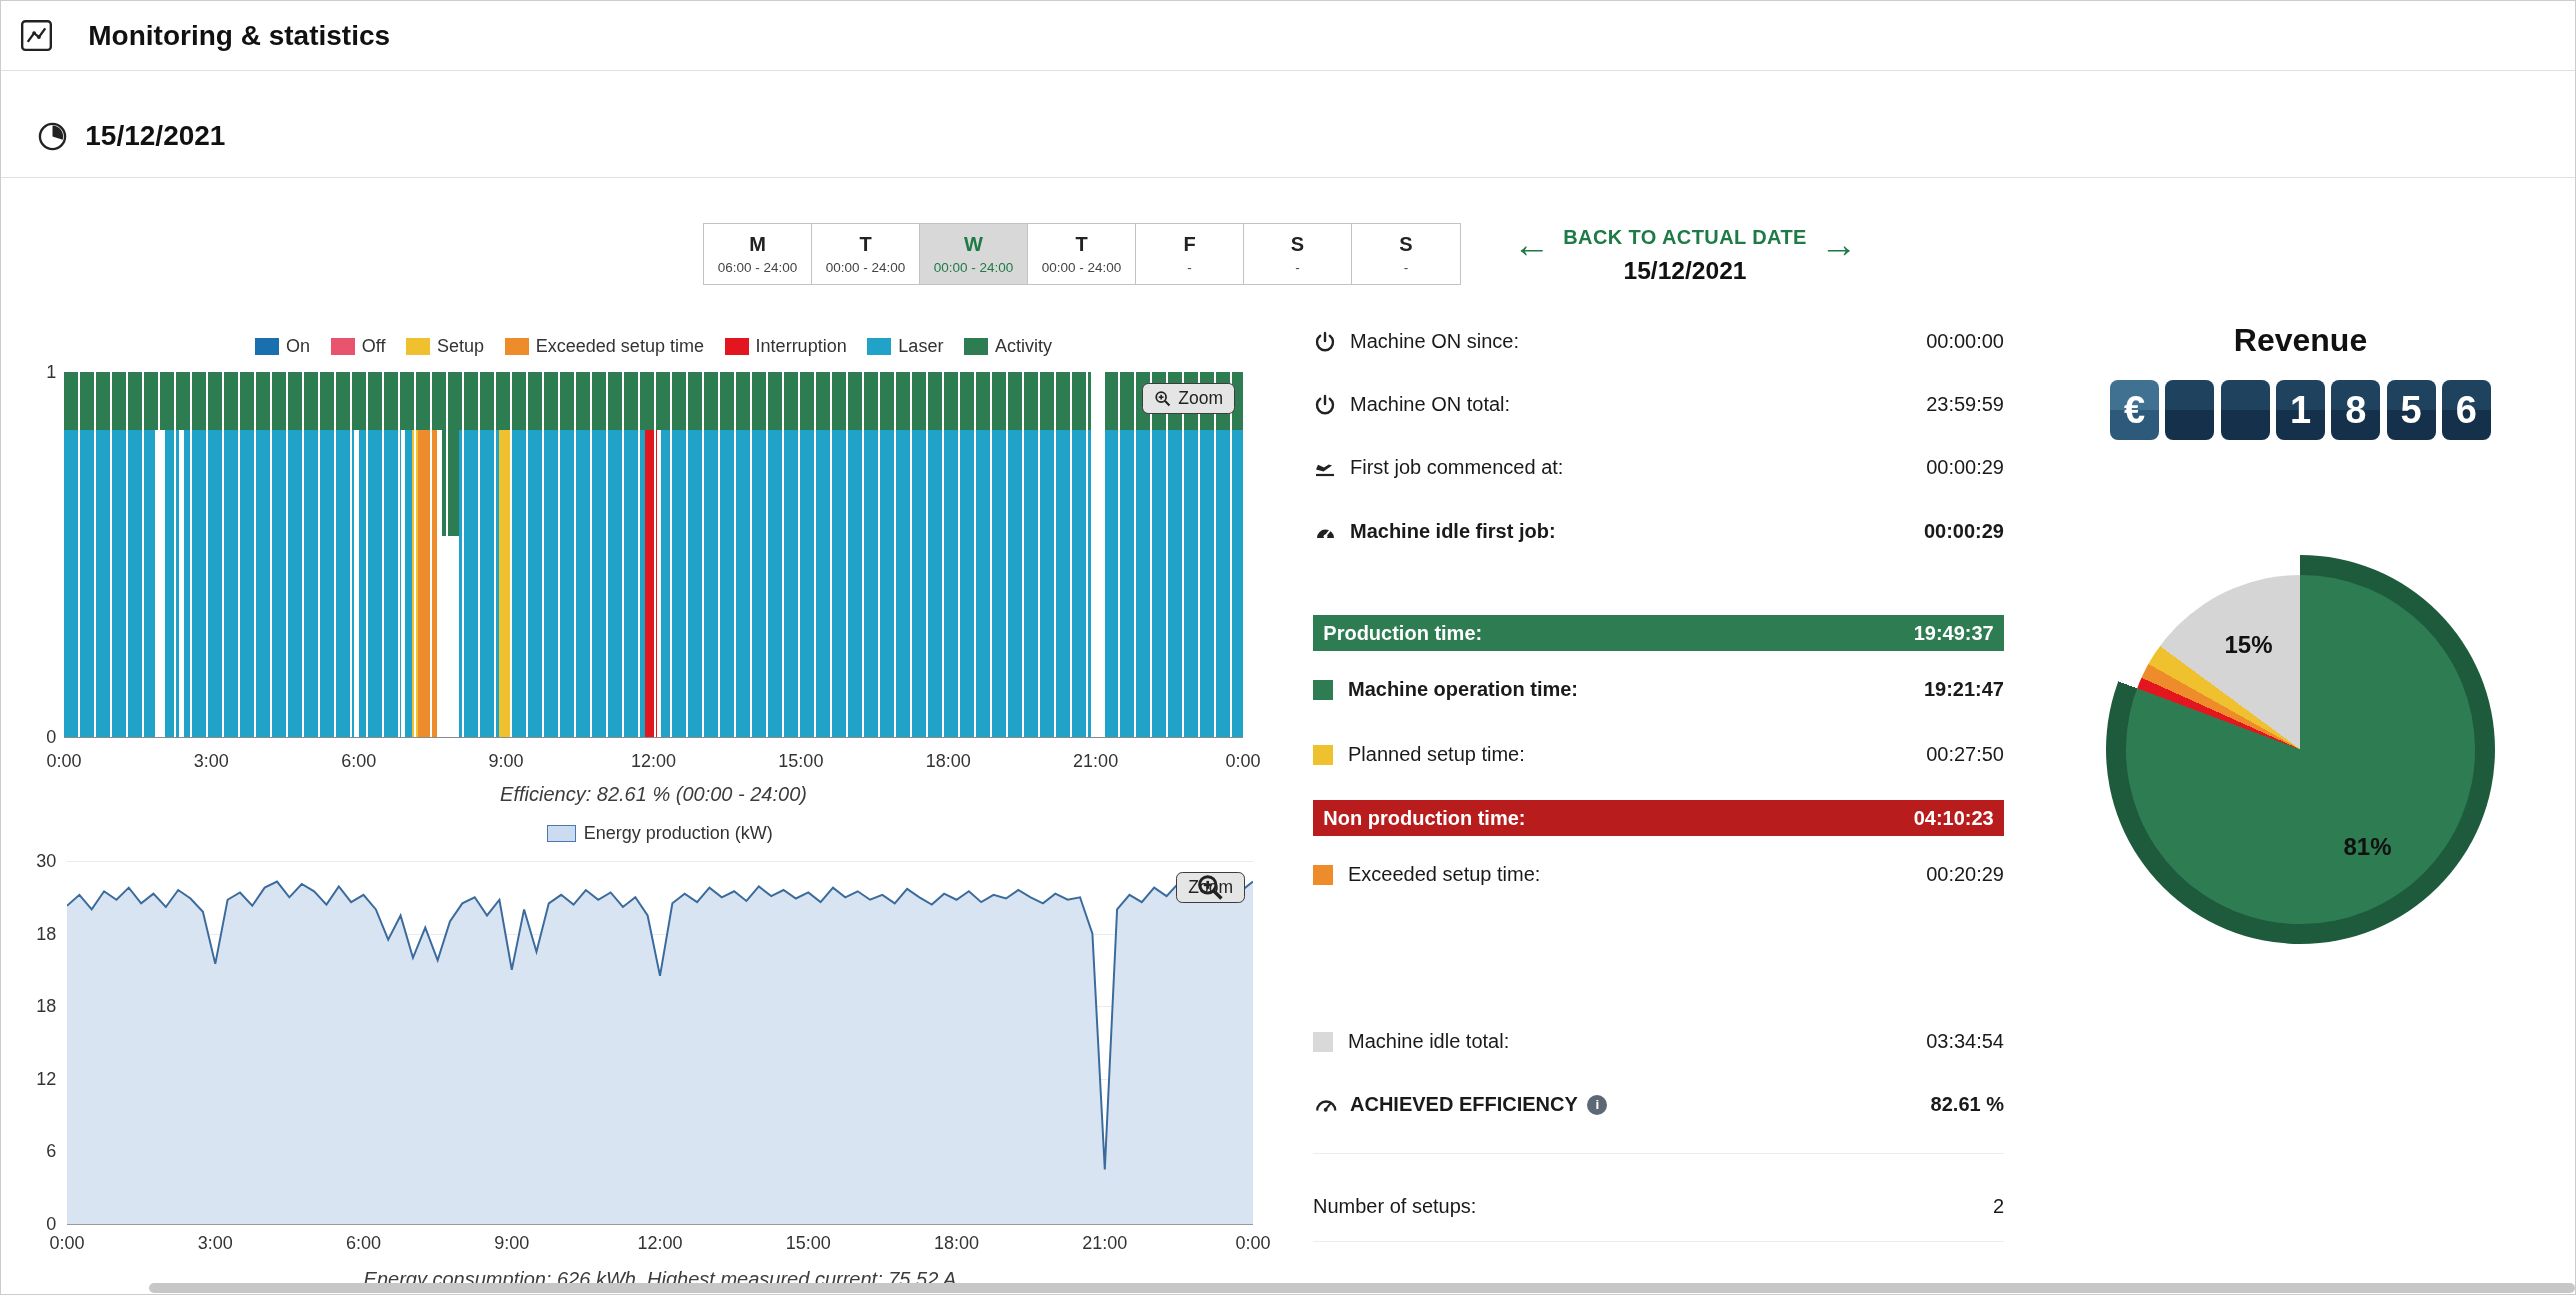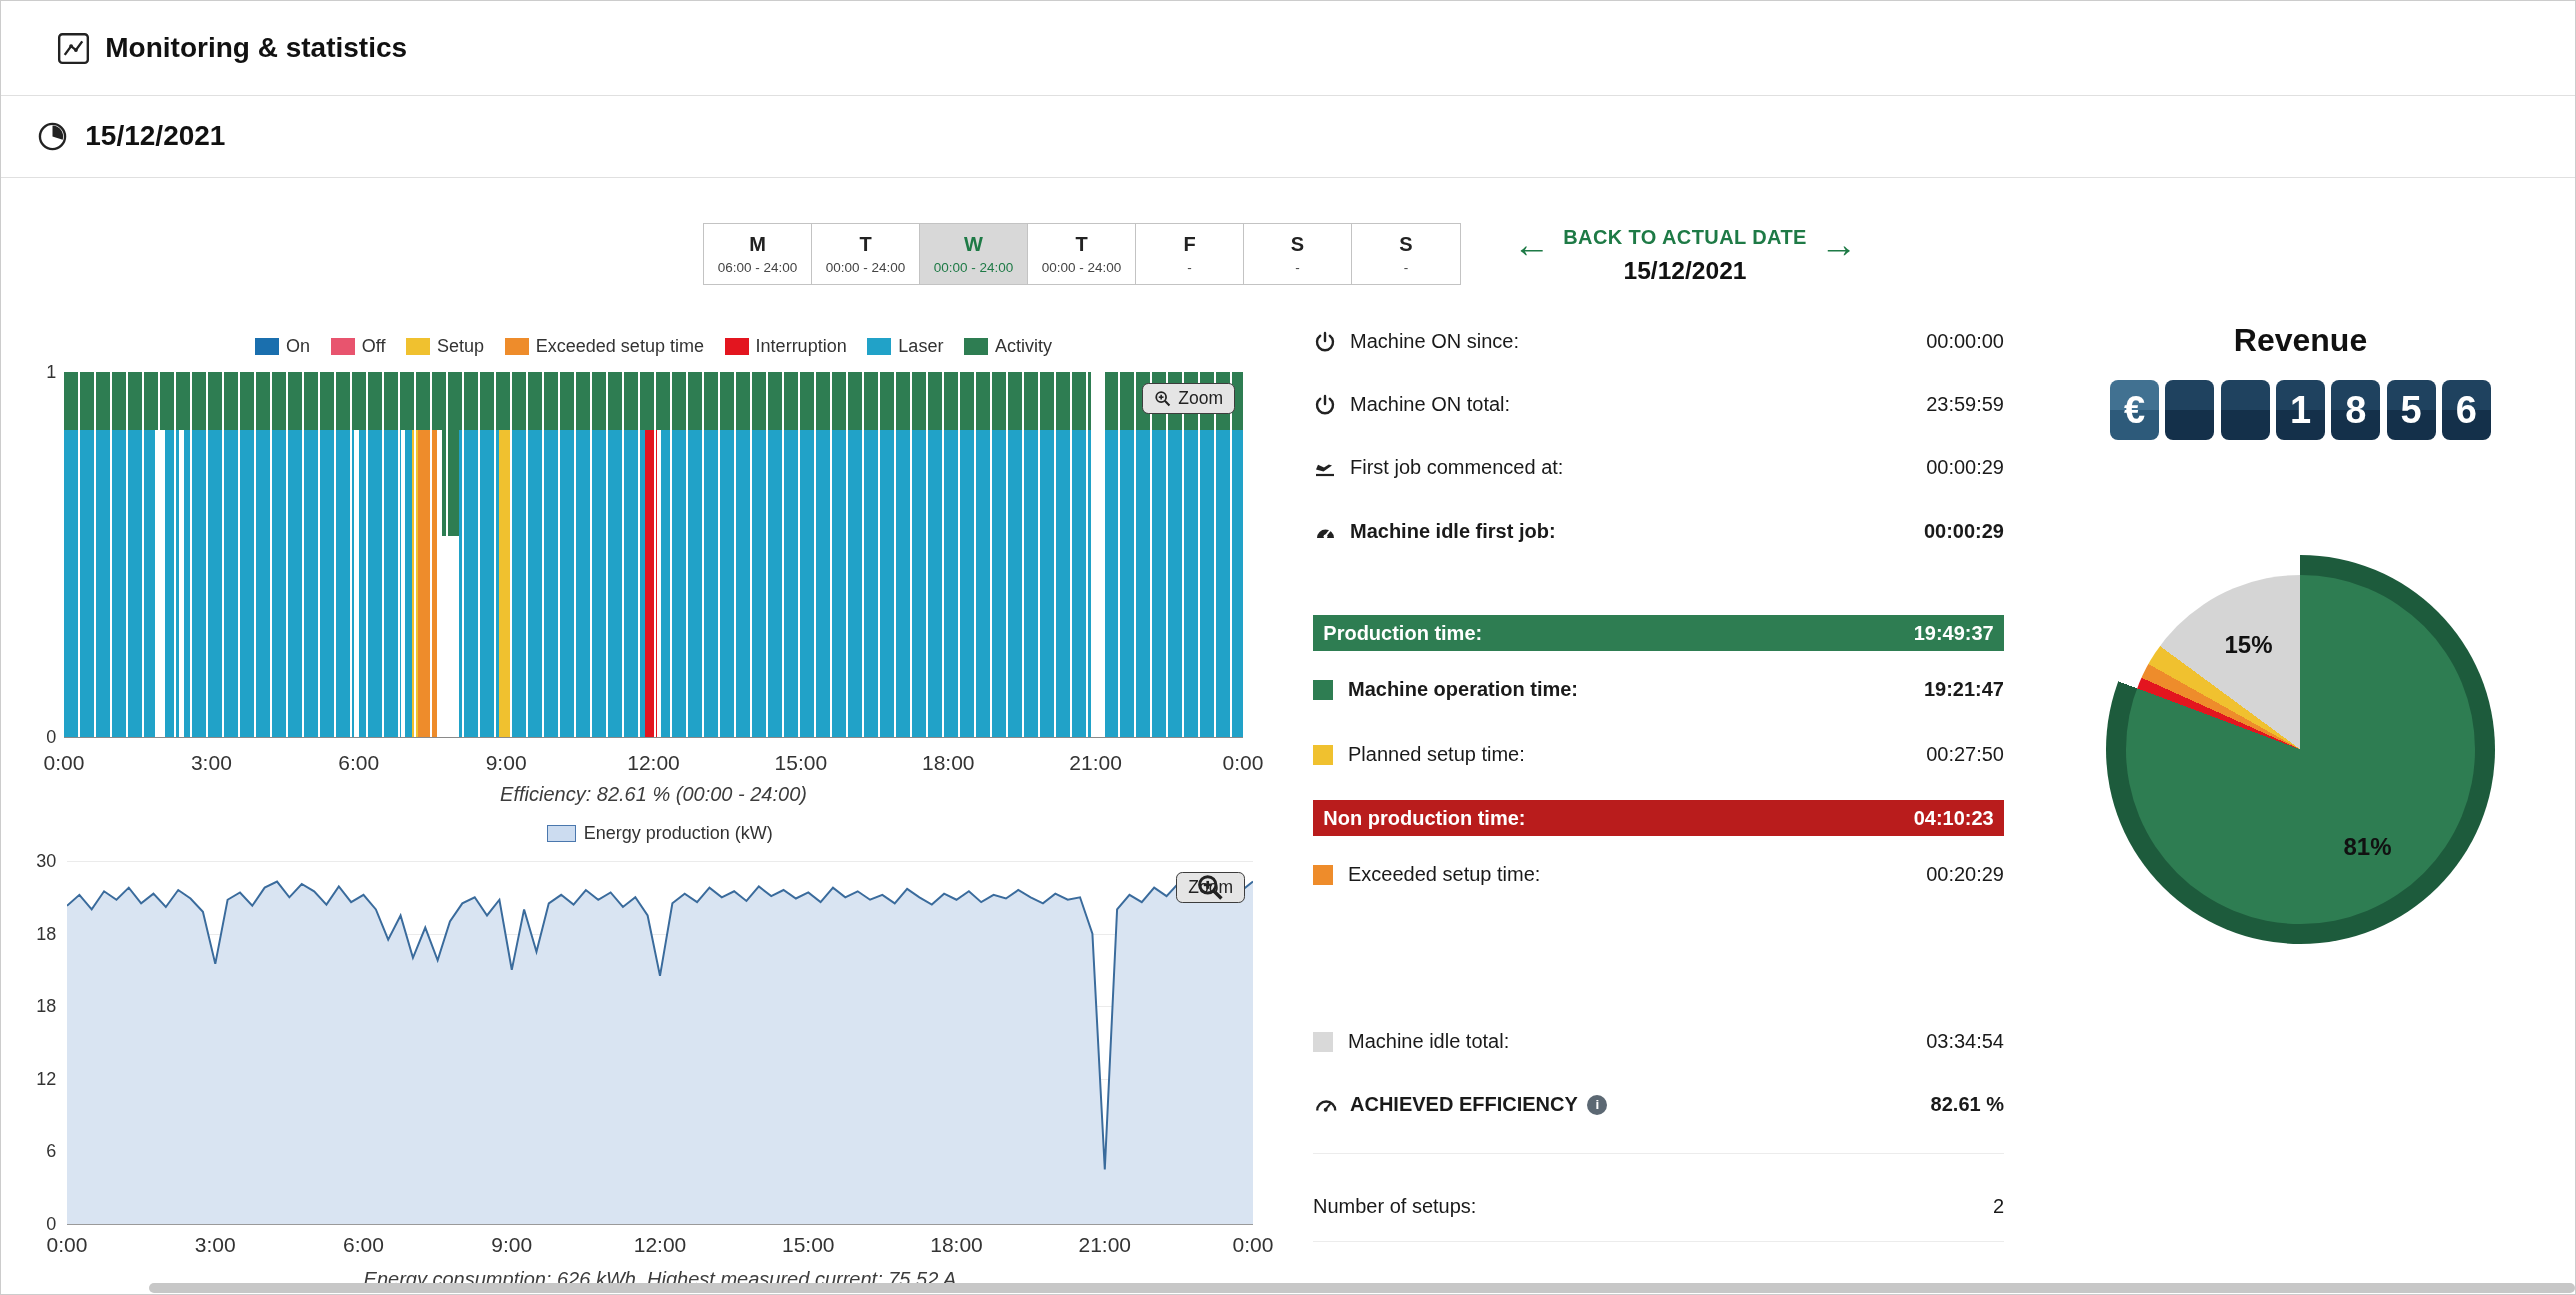--- a/index.html
+++ b/index.html
@@ -1,21 +1,21 @@
 <!DOCTYPE html>
 <html style="font-size:12.7px"><head>
 <meta charset="utf-8">
 <style>
   html,body{margin:0;padding:0;background:#fff;}
   .page{position:relative;width:2576px;height:1295px;background:#fff;box-sizing:border-box;
         border:0.8px solid #ccc;font-family:"Liberation Sans",sans-serif;color:#1a1a1a;overflow:hidden;}
 
   
-  .topbar{position:absolute;left:0;right:0;top:0;height:95px;border-bottom:0.8px solid #e0e0e0;
-          display:flex;align-items:center;padding-left:55px;box-sizing:border-box;}
+  .topbar{position:absolute;left:0;right:0;top:0;height:70px;border-bottom:0.8px solid #e0e0e0;
+          display:flex;align-items:center;padding-left:18px;box-sizing:border-box;gap:20px;}
   .datebar{position:absolute;left:0;right:0;top:94px;height:83px;border-bottom:0.8px solid #e0e0e0;
           display:flex;align-items:center;padding-left:35px;box-sizing:border-box;}
   .bar-title{font-size:28px;font-weight:bold;margin-left:14.3px;color:#111;}
   .bar-icon{width:35px;height:35px;display:flex;align-items:center;}
 
   
   .tabs{position:absolute;left:702px;top:222px;display:flex;border:0.8px solid #c3c3c3;}
   .tab{width:108px;height:60px;border-right:0.8px solid #c3c3c3;box-sizing:border-box;background:#fff;
        display:flex;flex-direction:column;align-items:center;justify-content:center;cursor:pointer;}
   .tab:last-child{border-right:none;}
@@ -41,21 +41,21 @@
   .leg2-sw{width:28.6px;height:17.5px;background:#ccdcf0;border:1.6px solid #4a77ad;box-sizing:border-box;}
 
   
   .plot1{position:absolute;left:63px;top:371px;width:1179px;height:365px;border-bottom:1.6px solid #8a8a8a;}
   .bars{position:absolute;inset:0;}
   .seg{position:absolute;top:0;bottom:0;}
   .stripes{position:absolute;inset:0;pointer-events:none;
            background:repeating-linear-gradient(90deg,rgba(255,255,255,0) 0 14.3px,#ffffff 14.3px 16px);}
   .yticks1{position:absolute;left:14.3px;top:371px;width:41px;height:365px;font-size:18px;color:#333;}
   .yticks1 span{position:absolute;right:0;transform:translateY(-50%);}
-  .xticks{position:absolute;font-size:21px;color:#333;height:24px;}
+  .xticks{position:absolute;font-size:18px;color:#333;height:24px;}
   .xticks span{position:absolute;transform:translateX(-50%);white-space:nowrap;}
   .caption{position:absolute;font-size:20px;font-style:italic;color:#3c3c3c;text-align:center;}
   .cap1{left:63px;top:782px;width:1179px;}
   .cap2{left:66px;top:1267px;width:1186px;}
 
   .zoombtn{position:absolute;top:11px;right:8px;display:flex;align-items:center;gap:6.3px;
            background:#e5e5e5;border:1.6px solid #3c3c3c;border-radius:6.3px;padding:4px 11px;
            font-size:17.5px;color:#222;cursor:pointer;}
 
   

